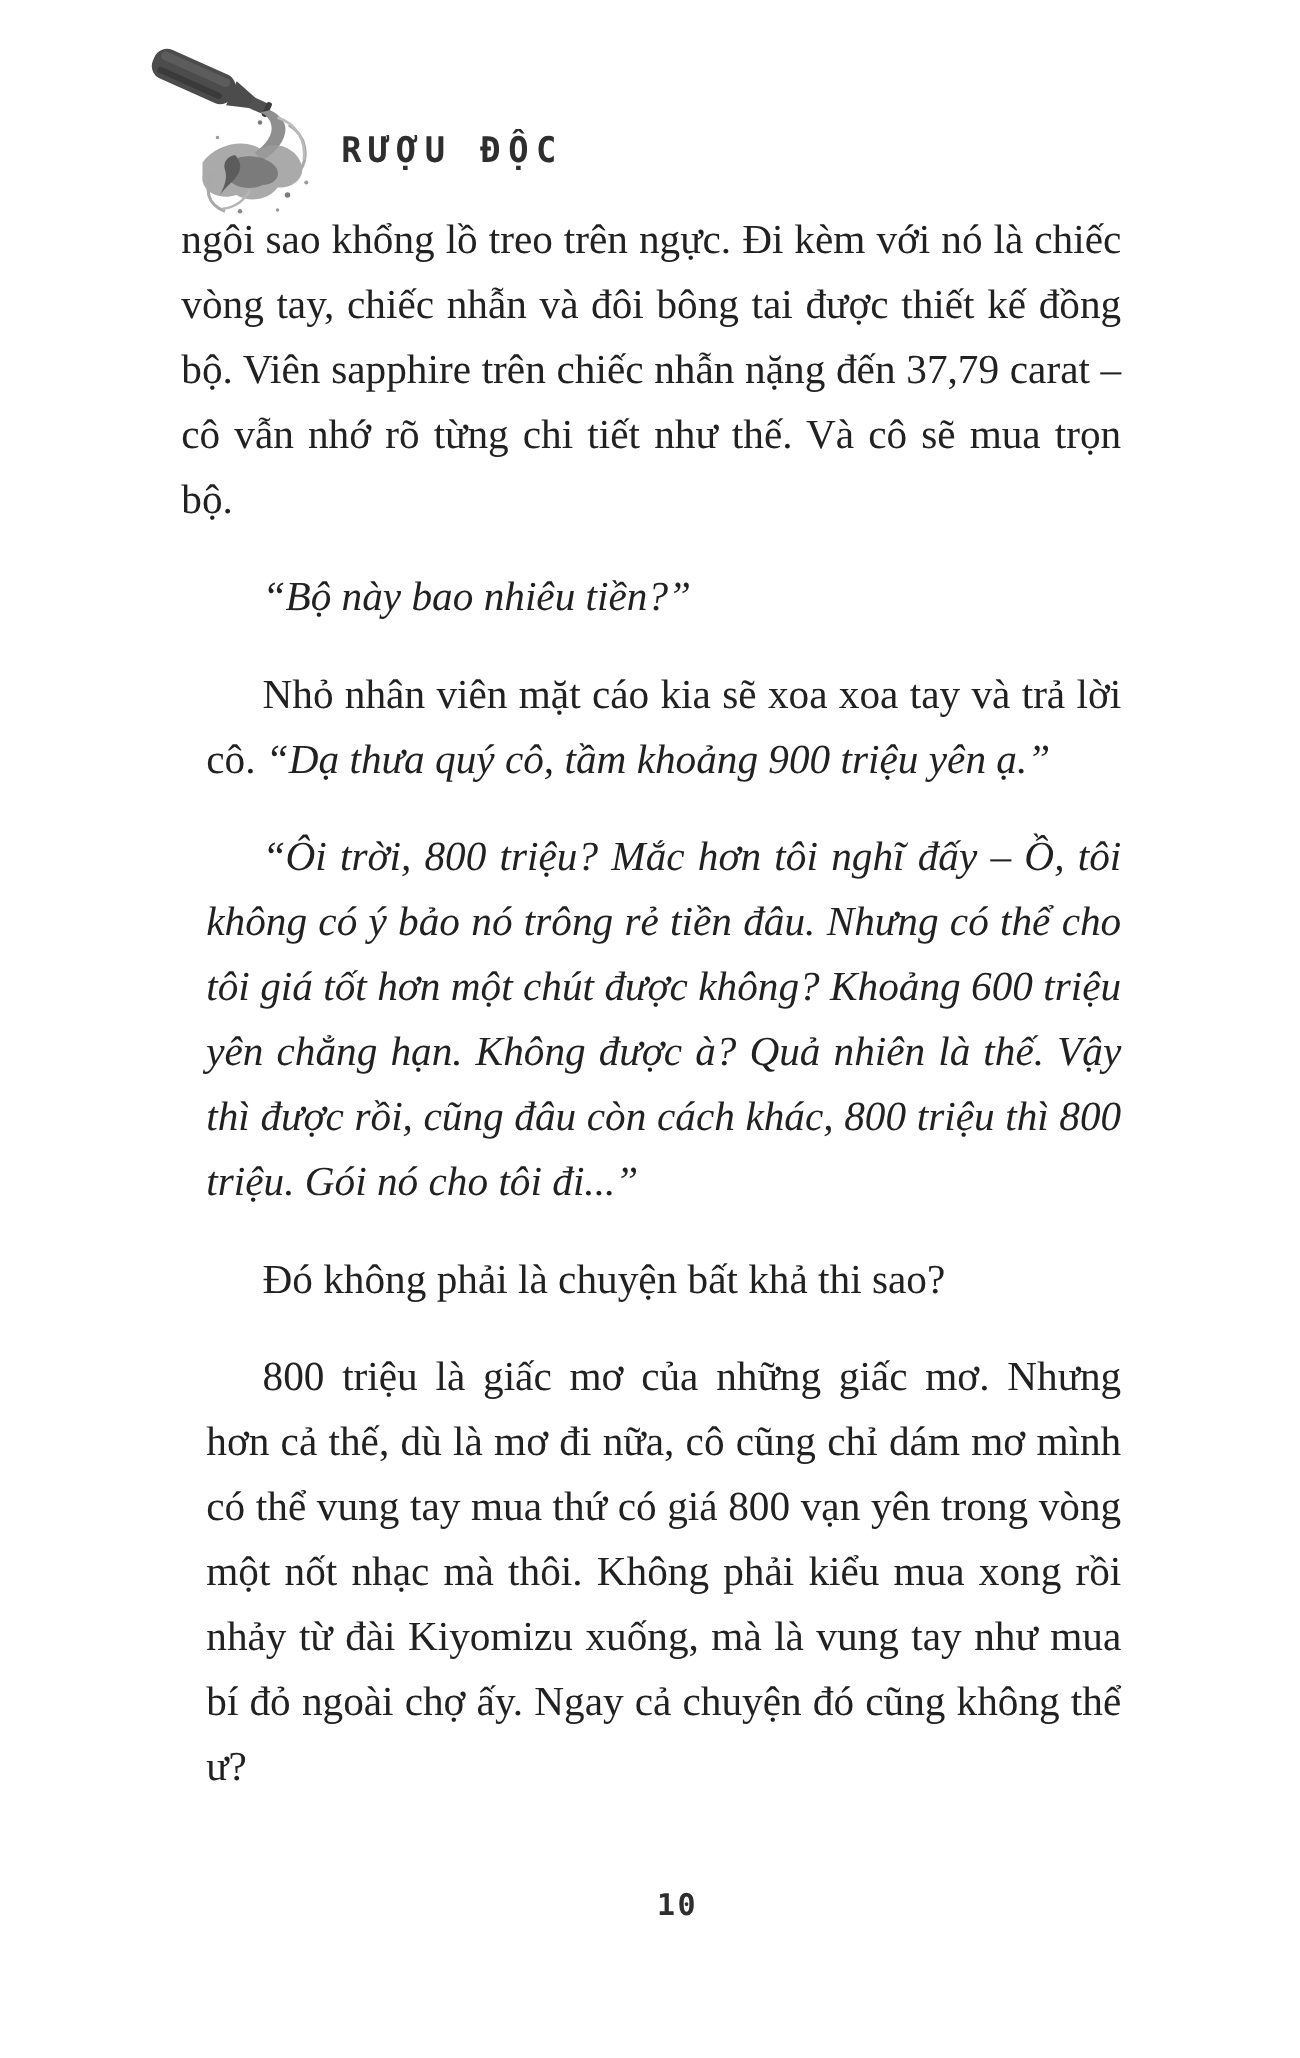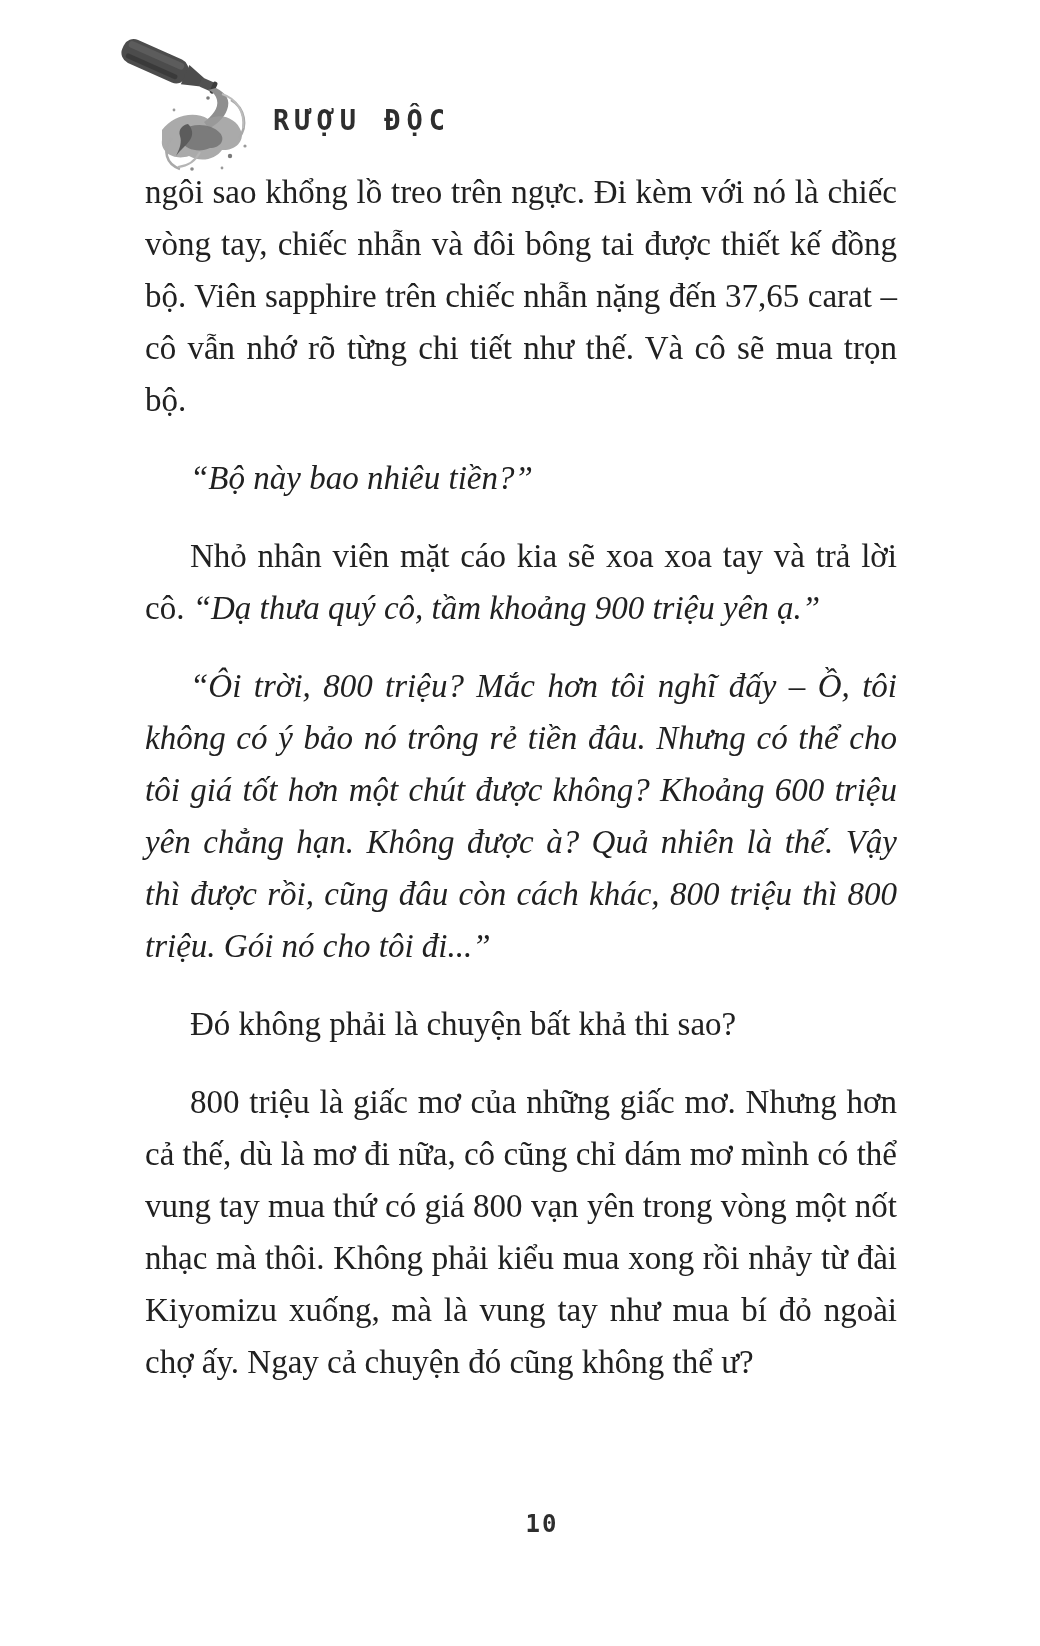--- a/index.html
+++ b/index.html
@@ -48,20 +48,21 @@
     font-size: 33px;
     line-height: 52px;
     text-align: justify;
     color: #212121;
   }
   .para {
     margin: 0 0 26px 0;
   }
   .para.indent {
     text-indent: 45px;
+    margin-left: 20px;
   }
   .italic {
     font-style: italic;
   }
   .page-number {
     position: absolute;
     left: 0;
     top: 1510px;
     width: 100%;
     text-align: center;
@@ -107,21 +108,21 @@
         <circle cx="88" cy="131" r="1.8" fill="#8a8a8a"></circle>
         <circle cx="141" cy="108" r="1.6" fill="#9a9a9a"></circle>
         <circle cx="70" cy="72" r="1.4" fill="#9a9a9a"></circle>
         <circle cx="118" cy="130" r="1.4" fill="#9a9a9a"></circle>
       </svg>
     </div>
     <div class="chapter-title">RƯỢU ĐỘC</div>
   </div>
 
   <div class="text-block">
-    <p class="para">ngôi sao khổng lồ treo trên ngực. Đi kèm với nó là chiếc vòng tay, chiếc nhẫn và đôi bông tai được thiết kế đồng bộ. Viên sapphire trên chiếc nhẫn nặng đến 37,65 carat – cô vẫn nhớ rõ từng chi tiết như thế. Và cô sẽ mua trọn bộ.</p>
+    <p class="para">ngôi sao khổng lồ treo trên ngực. Đi kèm với nó là chiếc vòng tay, chiếc nhẫn và đôi bông tai được thiết kế đồng bộ. Viên sapphire trên chiếc nhẫn nặng đến 37,79 carat – cô vẫn nhớ rõ từng chi tiết như thế. Và cô sẽ mua trọn bộ.</p>
 
     <p class="para indent italic">“Bộ này bao nhiêu tiền?”</p>
 
     <p class="para indent"><span>Nhỏ nhân viên mặt cáo kia sẽ xoa xoa tay và trả lời cô. </span><span class="italic">“Dạ thưa quý cô, tầm khoảng 900 triệu yên ạ.”</span></p>
 
     <p class="para indent italic">“Ôi trời, 800 triệu? Mắc hơn tôi nghĩ đấy – Ồ, tôi không có ý bảo nó trông rẻ tiền đâu. Nhưng có thể cho tôi giá tốt hơn một chút được không? Khoảng 600 triệu yên chẳng hạn. Không được à? Quả nhiên là thế. Vậy thì được rồi, cũng đâu còn cách khác, 800 triệu thì 800 triệu. Gói nó cho tôi đi...”</p>
 
     <p class="para indent">Đó không phải là chuyện bất khả thi sao?</p>
 
     <p class="para indent">800 triệu là giấc mơ của những giấc mơ. Nhưng hơn cả thế, dù là mơ đi nữa, cô cũng chỉ dám mơ mình có thể vung tay mua thứ có giá 800 vạn yên trong vòng một nốt nhạc mà thôi. Không phải kiểu mua xong rồi nhảy từ đài Kiyomizu xuống, mà là vung tay như mua bí đỏ ngoài chợ ấy. Ngay cả chuyện đó cũng không thể ư?</p>

